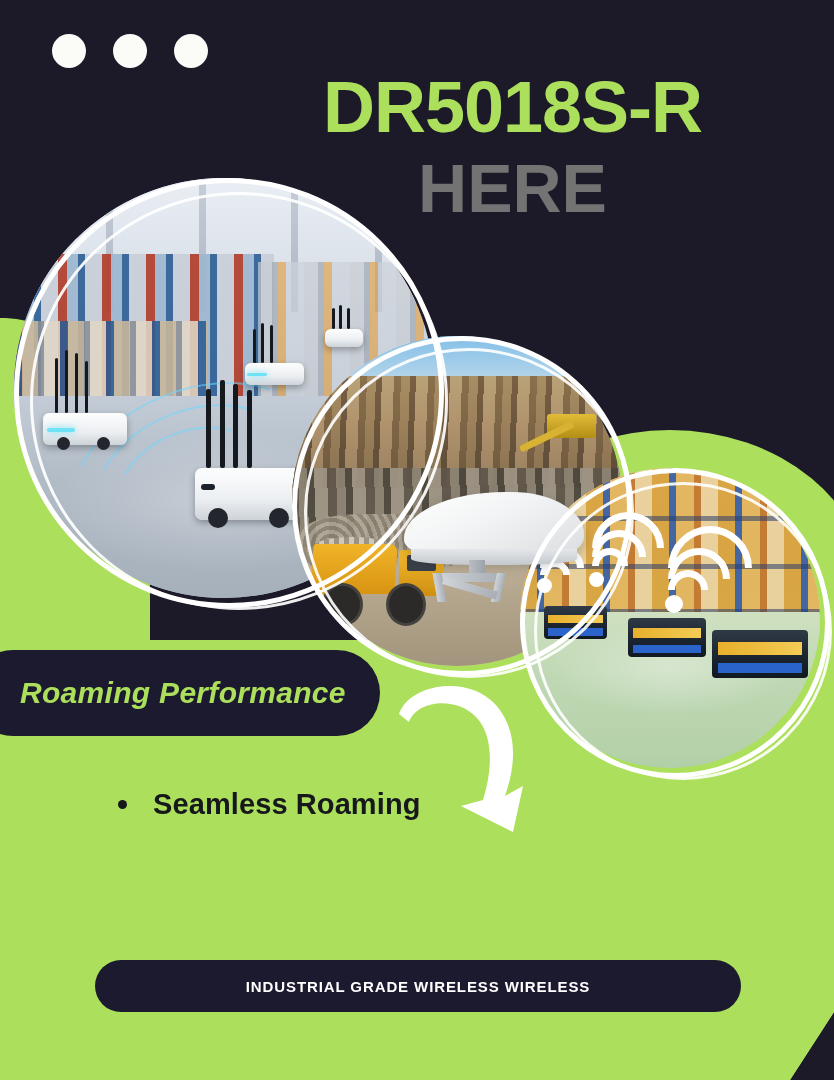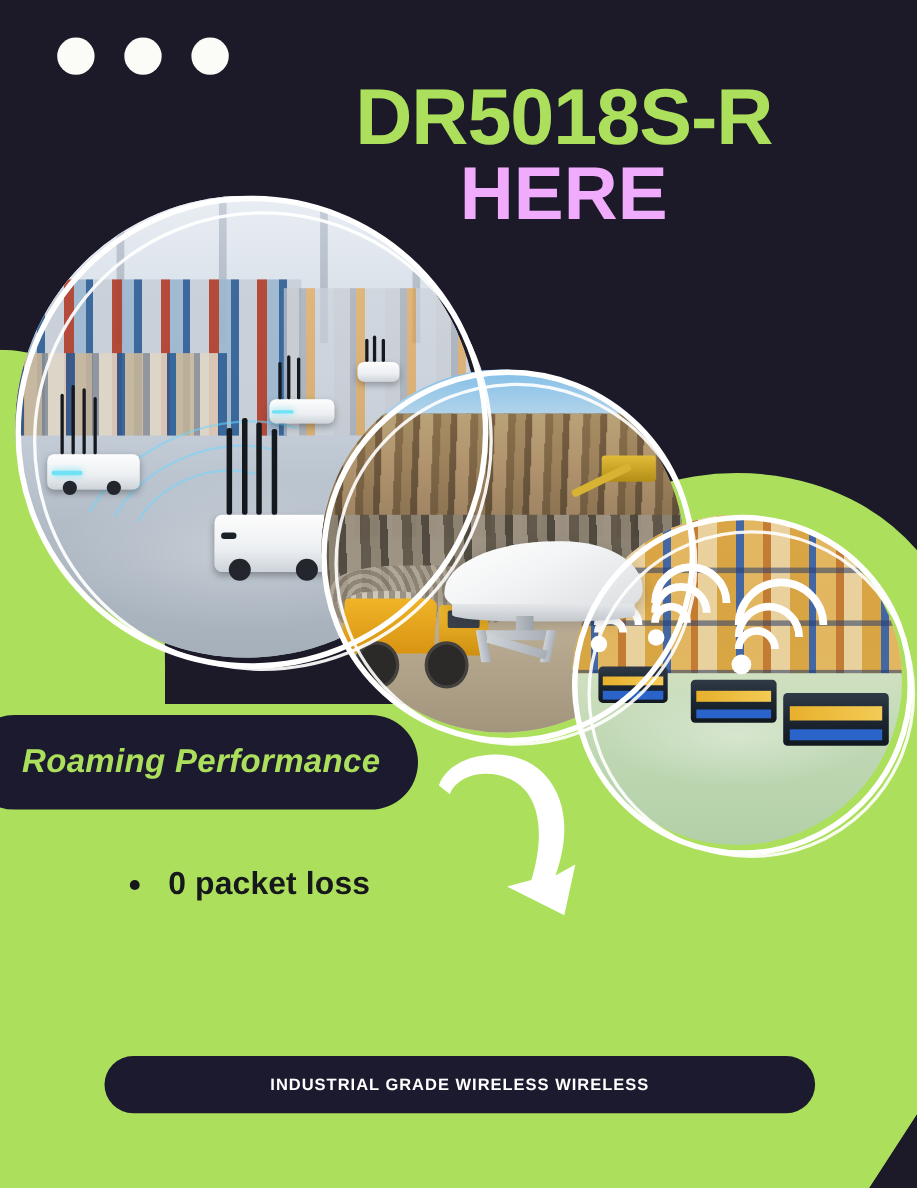--- a/index.html
+++ b/index.html
@@ -60,22 +60,22 @@
   }
   .headline .l2{
     display:block;
     font-size:56px;font-weight:bold;
     color:#ace05c;
     margin-top:14px;
   }
   .headline .l3{
     display:block;
     font-size:68px;font-weight:bold;
-    color:#f0abfc;
-    margin-top:0;
+    color:#737373;
+    margin-top:12px;
   }
 
   
   .circ{
     position:absolute;border-radius:50%;overflow:hidden;
   }
   .ring{
     position:absolute;border-radius:50%;
     border:5px solid #ffffff;
     pointer-events:none;
@@ -521,21 +521,21 @@
     <svg width="170" height="180" viewBox="0 0 170 180" xmlns="http://www.w3.org/2000/svg">
       <path d="M4 36 C 14 6, 72 -4, 100 26 C 122 50, 122 84, 110 118
                L 128 108 L 118 154 L 66 128 L 88 122
                C 98 90, 98 58, 82 40 C 62 18, 22 22, 14 44 Z" fill="#ffffff"></path>
     </svg>
   </div>
 
   <ul class="bullets">
     <li>
       <span class="bul"></span>
-      <span>0 packet loss</span>
+      <span>Seamless Roaming</span>
     </li>
   </ul>
 
   <div class="bottombar">
     <span class="bb-text">INDUSTRIAL GRADE WIRELESS WIRELESS</span>
   </div>
 
 </div>
 
 </body></html>

